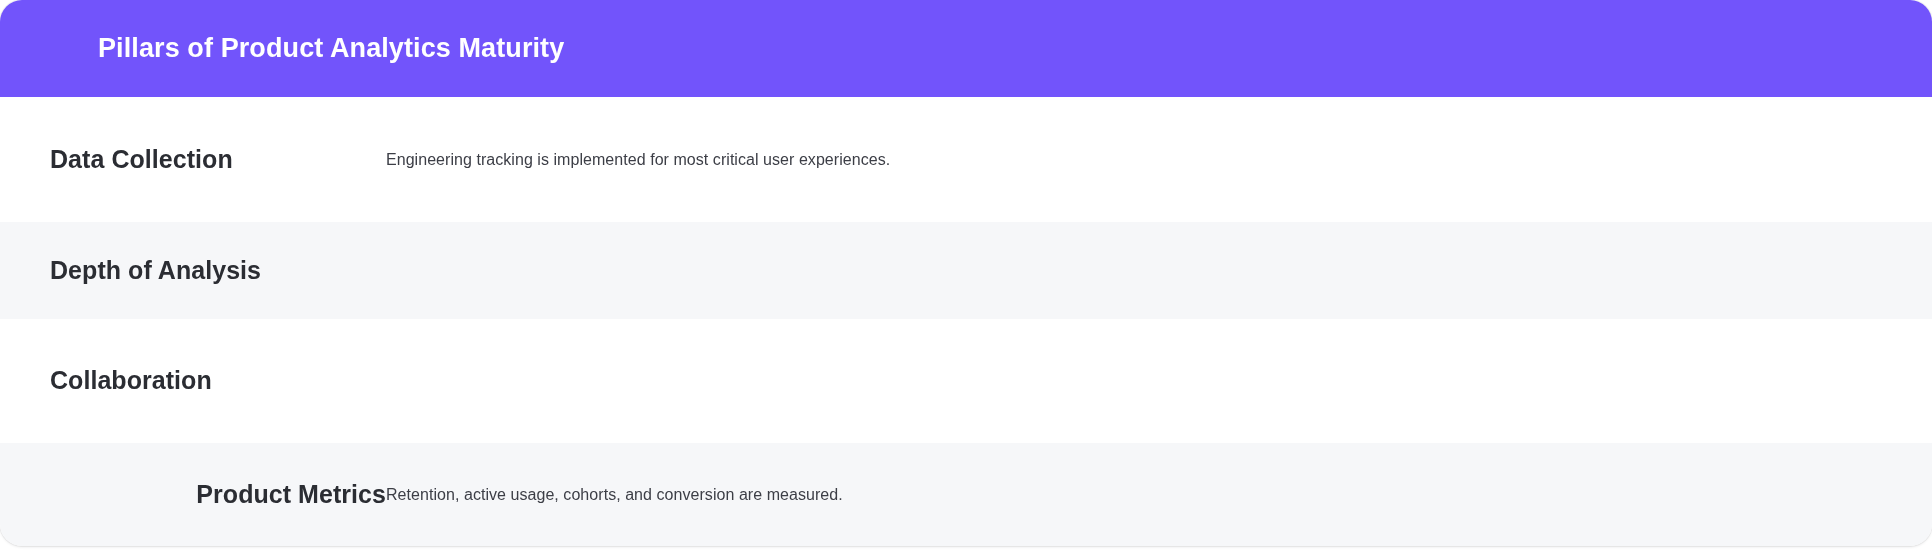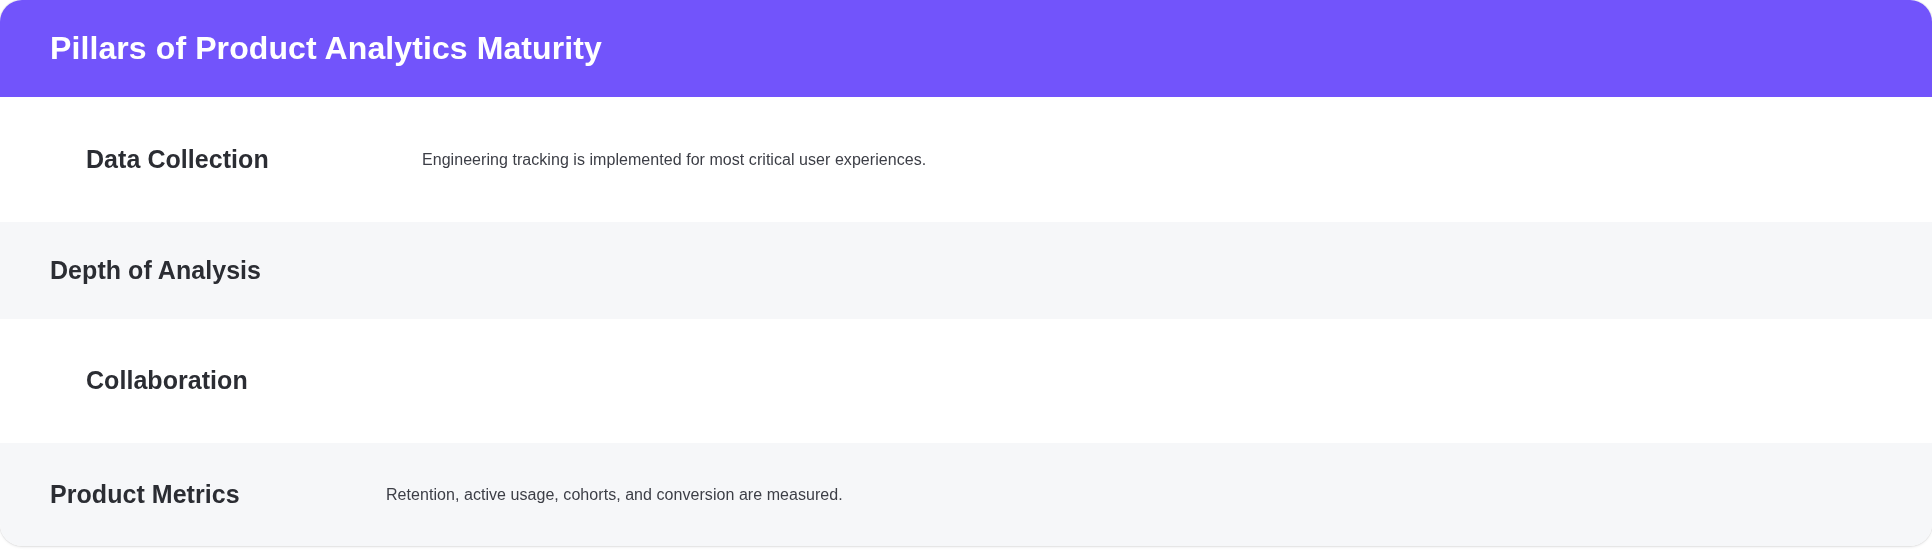--- a/index.html
+++ b/index.html
@@ -27,34 +27,35 @@
   #card-header {
     height: 97px;
     background: #7254fb;
     display: flex;
     align-items: center;
     padding-left: 50px;
   }
 
   #card-title {
     color: #ffffff;
-    font-size: 32px;
+    font-size: 27px;
     font-weight: 600;
     letter-spacing: 0.1px;
     line-height: 1.2;
+    margin-left: 48px;
   }
 
   .pillar-row {
     display: flex;
     align-items: center;
     padding-left: 50px;
     padding-right: 40px;
   }
 
-  .pillar-row.row-white { background: #ffffff; margin-left: 36px; }
+  .pillar-row.row-white { background: #ffffff; }
   .pillar-row.row-tint  { background: #f6f7f9; }
 
   .pillar-label {
     width: 336px;
     flex: 0 0 336px;
     color: #2b2d33;
     font-size: 25px;
     font-weight: 600;
     letter-spacing: 0.05px;
     line-height: 1.25;
@@ -83,18 +84,18 @@
         <div class="pillar-label" style="color: rgb(43, 45, 51);">Data Collection</div>
         <div class="pillar-desc" style="color: rgb(60, 62, 70);">Engineering tracking is implemented for most critical user experiences.</div>
       </div>
       <div class="pillar-row row-tint" style="height: 97px; background: rgb(246, 247, 249); gap: 20px;">
         <div class="pillar-label" style="color: rgb(43, 45, 51);">Depth of Analysis</div>
       </div>
       <div class="pillar-row row-white" style="height: 124px; background: rgb(255, 255, 255); gap: 43px;">
         <div class="pillar-label" style="color: rgb(43, 45, 51);">Collaboration</div>
       </div>
       <div class="pillar-row row-tint" style="height: 103px; background: rgb(246, 247, 249);">
-        <div class="pillar-label" style="color: rgb(43, 45, 51);">Product Metrics</div>
+        <div class="pillar-label" style="color: rgb(43, 45, 51); text-align: right;">Product Metrics</div>
         <div class="pillar-desc" style="color: rgb(60, 62, 70);">Retention, active usage, cohorts, and conversion are measured.</div>
       </div>
     </div>
 
 </div>
 
 </body></html>

